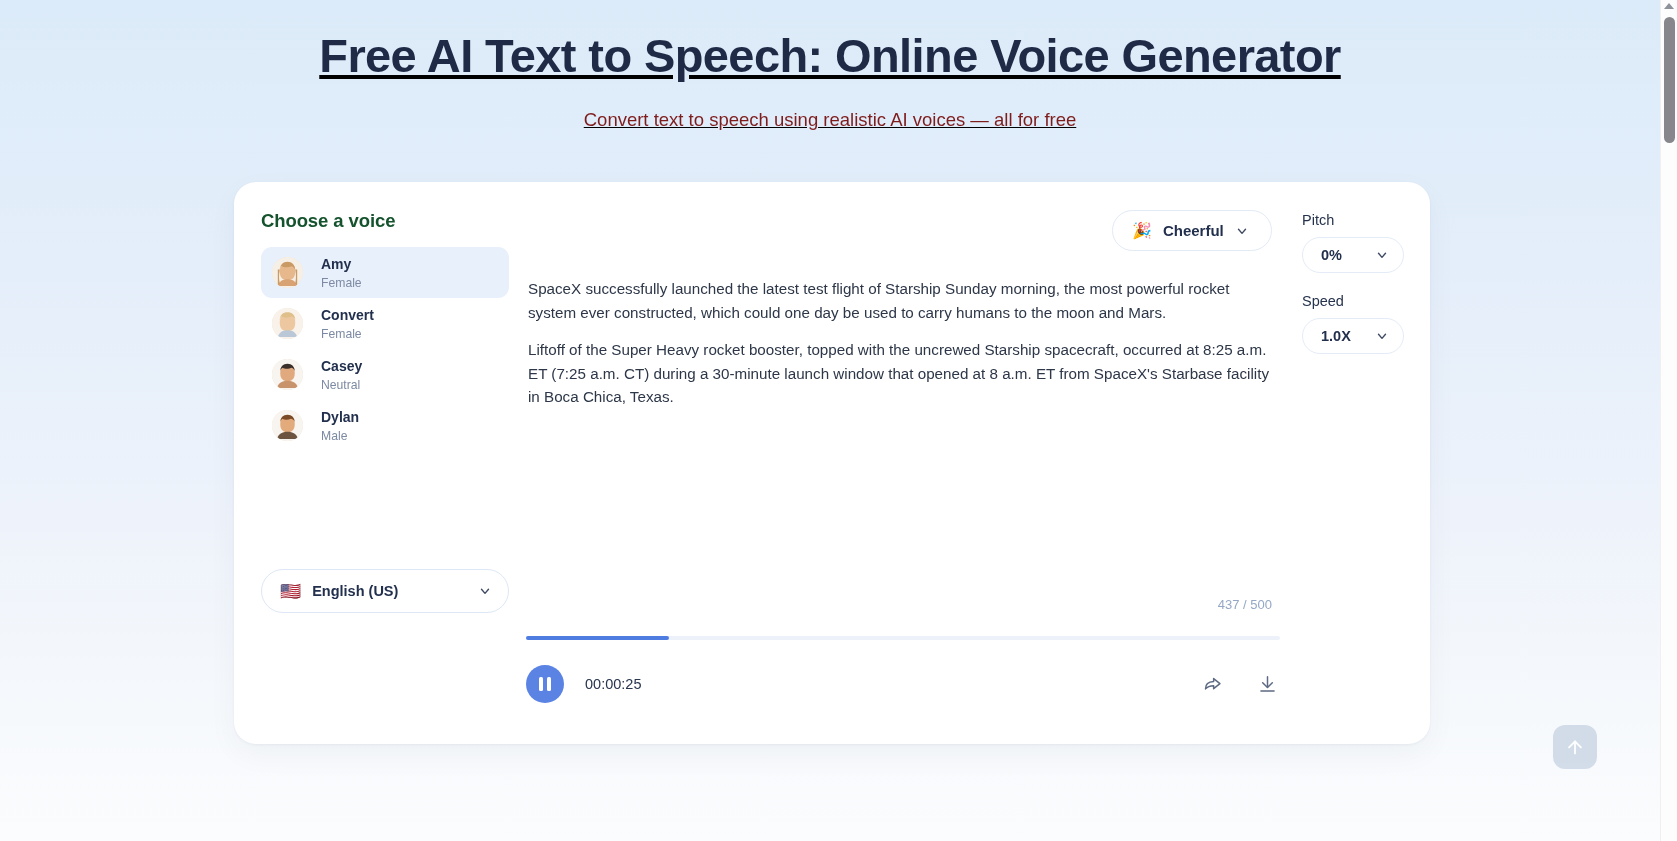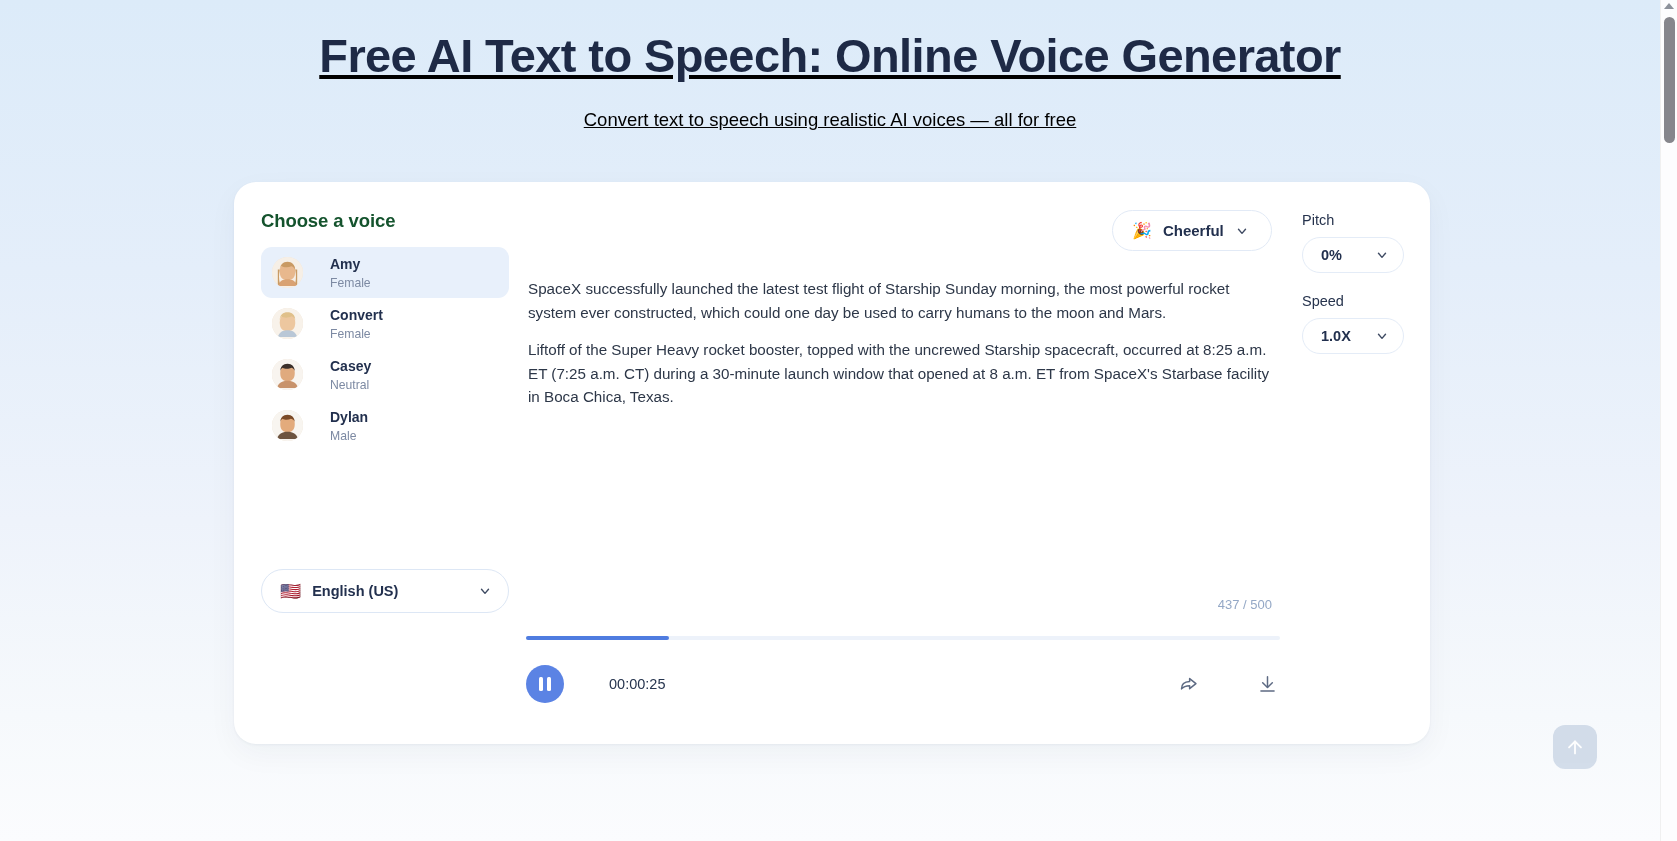--- a/index.html
+++ b/index.html
@@ -32,21 +32,21 @@
   .hero-title {
     font-size: 47px;
     line-height: 1.18;
     font-weight: 700;
     letter-spacing: -0.6px;
     color: #1e2a46;
   }
   .hero-sub {
     margin-top: 26px;
     font-size: 18.5px;
-    color: #000000;
+    color: #7f1d1d;
     font-weight: 400;
   }
 
   
   .card {
     position: absolute;
     left: 234px;
     top: 182px;
     width: 1196px;
     height: 562px;
@@ -77,21 +77,21 @@
   }
   .voice-list {
     position: relative;
     width: 248px;
     height: 300px;
     overflow: hidden;
   }
   .voice-item {
     display: flex;
     align-items: center;
-    gap: 27px;
+    gap: 18px;
     height: 51px;
     padding: 0 27px 0 11px;
     border-radius: 11px;
     cursor: pointer;
   }
   .voice-item.active { background: #e8f0fb; }
 
   .avatar {
     width: 31px; height: 31px;
     border-radius: 50%;
@@ -211,21 +211,20 @@
   }
 
   .player-row {
     position: absolute;
     left: 30px;
     right: 22px;
     bottom: 38px;
     height: 44px;
     display: flex;
     align-items: center;
-    gap: 24px;
   }
   .play-btn {
     width: 38px; height: 38px;
     border-radius: 50%;
     background: #5b83e4;
     display: flex;
     align-items: center;
     justify-content: center;
     cursor: pointer;
     flex: 0 0 auto;

